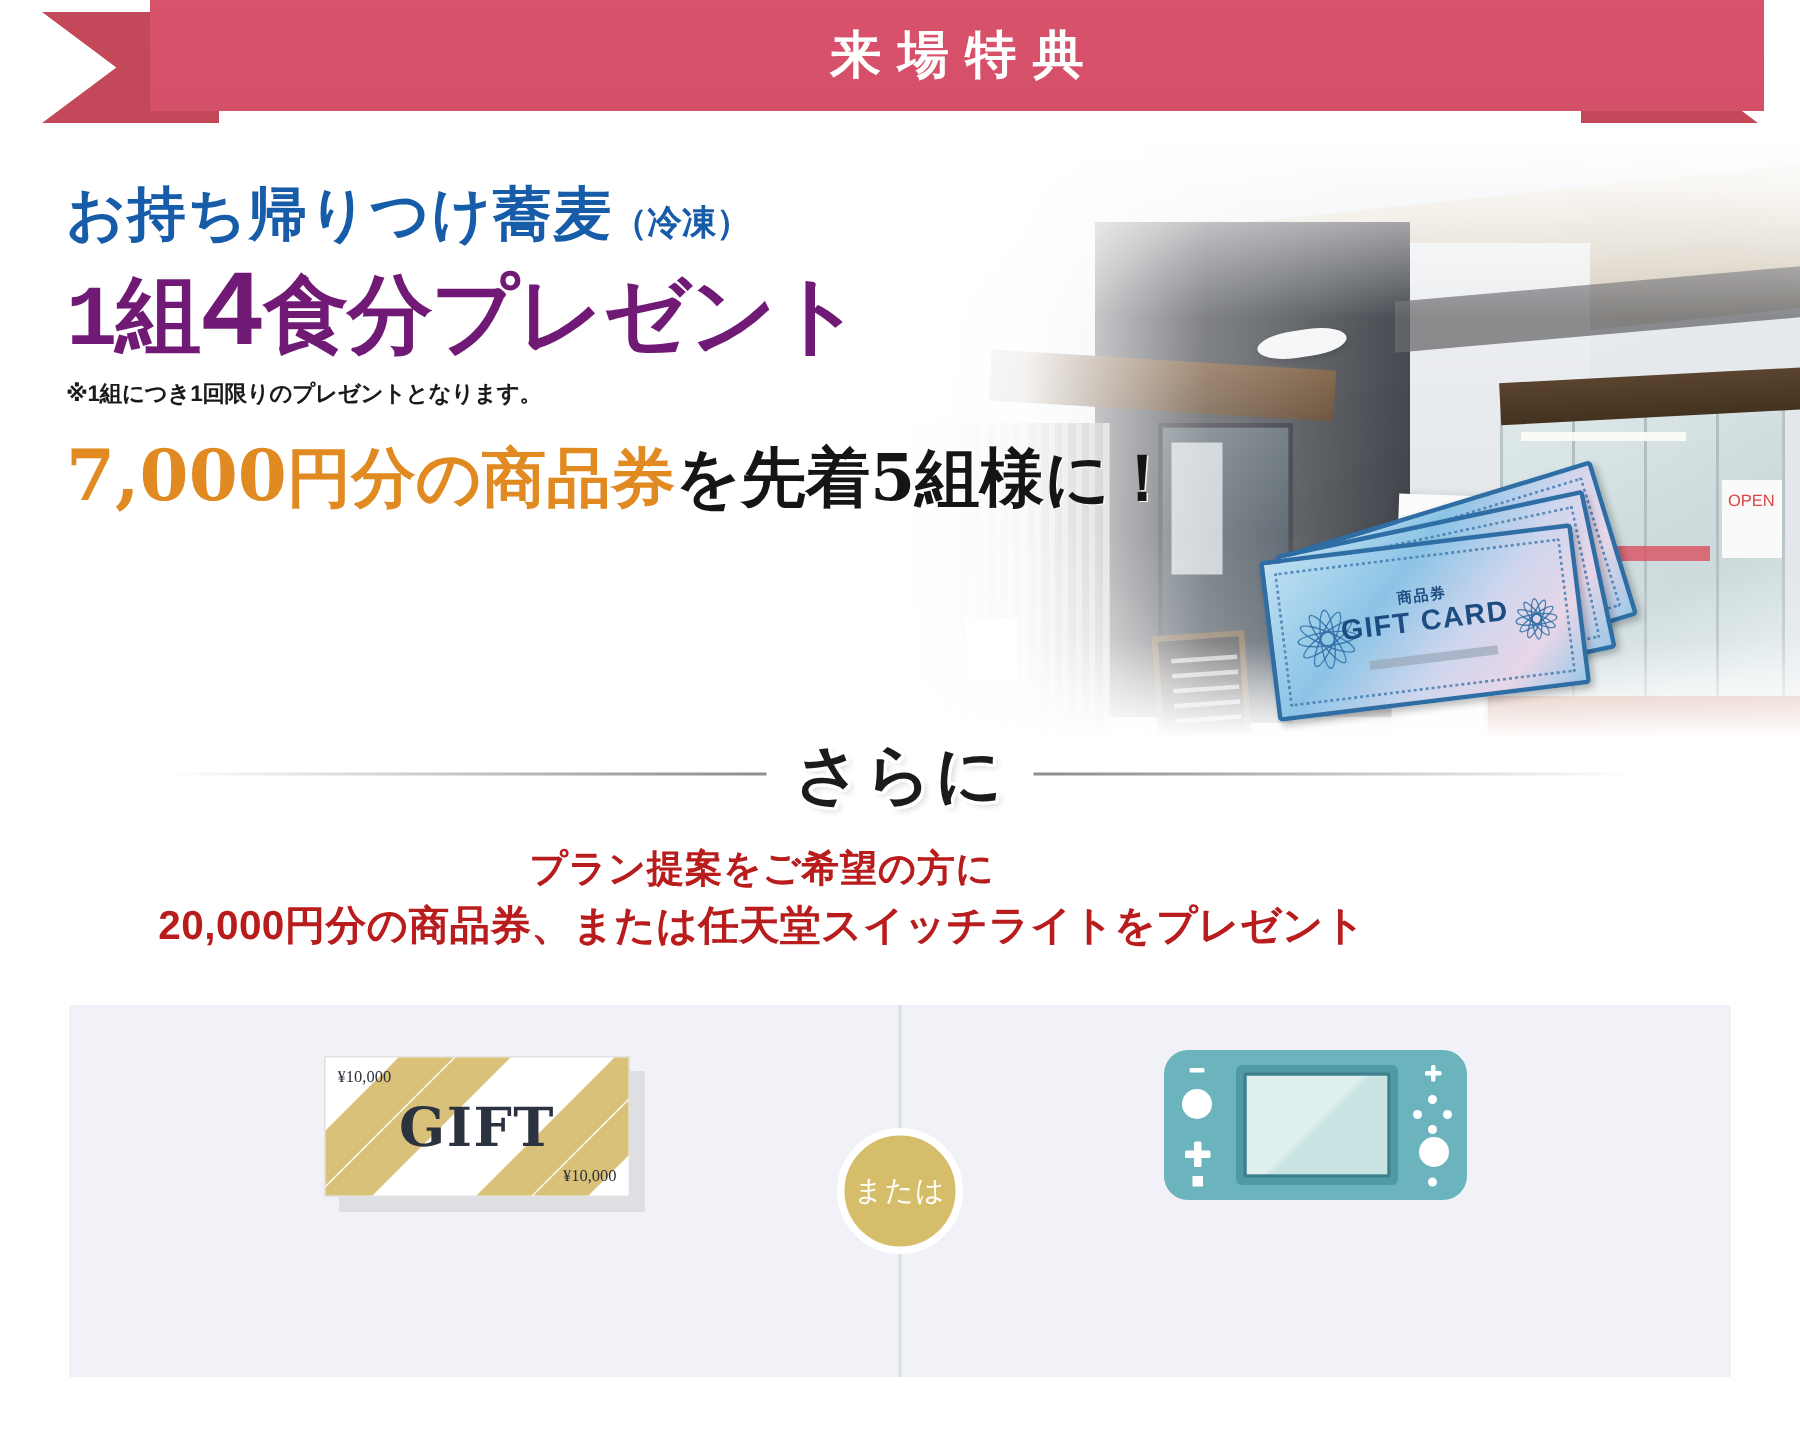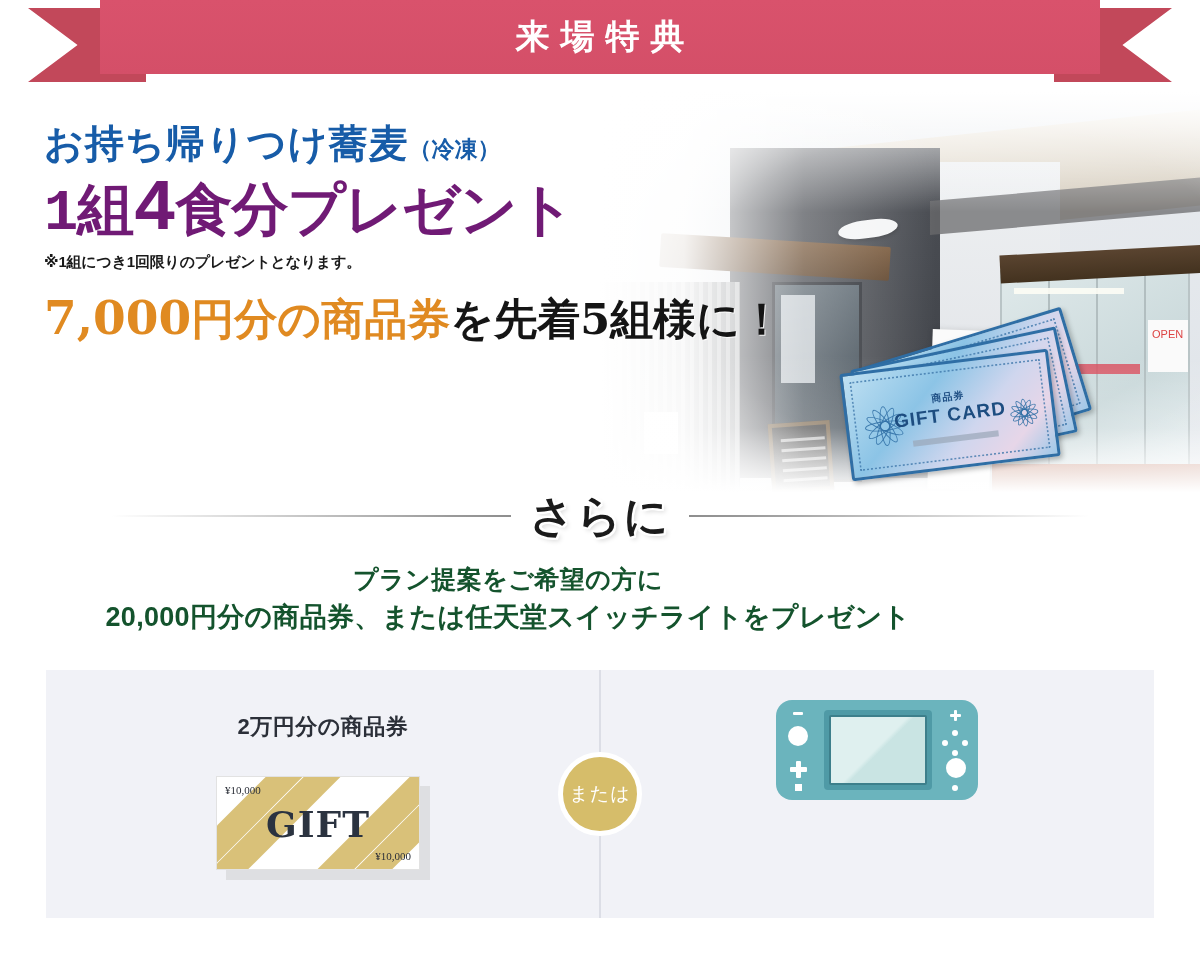--- a/index.html
+++ b/index.html
@@ -40,21 +40,21 @@
     position: absolute;
     top: 64px;
     width: 44px; height: 18px;
     background: #a334466;
   }
   .ribbon-notch.left  { left: 100px;  clip-path: polygon(0 0, 100% 0, 100% 100%); }
   .ribbon-notch.right { right: 100px; clip-path: polygon(0 0, 100% 0, 0 100%); }
   .ribbon-band {
     position: absolute;
     top: 0; left: 100px;
-    width: 1000px; height: 74px;
+    width: 1076px; height: 74px;
     background: #d9506a;
     background: linear-gradient(180deg, #d9526c 0%, #d44f68 100%);
     display: flex;
     align-items: center;
     justify-content: center;
   }
   .ribbon-title {
     color: #ffffff;
     font-size: 34px;
     font-weight: bold;
@@ -232,21 +232,21 @@
     text-shadow:
       2px 0 0 #fff, -2px 0 0 #fff, 0 2px 0 #fff, 0 -2px 0 #fff,
       2px 2px 0 #fff, -2px -2px 0 #fff, 2px -2px 0 #fff, -2px 2px 0 #fff,
       3px 3px 5px rgba(0,0,0,.18);
   }
 
   
   .plan-lead {
     position: absolute; left: 0; top: 562px; width: 995px;
     text-align: center;
-    color: #14532d;
+    color: #b91c1c;
     font-weight: bold;
     line-height: 1.42;
     padding-left: 21px;
   }
   .plan-lead .l1 { font-size: 25px; letter-spacing: .5px; }
   .plan-lead .l2 { font-size: 27px; letter-spacing: .3px; }
 
   
   .panel {
     position: absolute;
@@ -493,21 +493,20 @@
 
   <div class="plan-lead">
     <div class="l1">プラン提案をご希望の方に</div>
     <div class="l2">20,000円分の商品券、または任天堂スイッチライトをプレゼント</div>
   </div>
 
   <div class="panel">
     <div class="panel-divider"></div>
 
     <div class="panel-col">
-      <div class="col-title">2万円分の商品券</div>
       <div class="cert-wrap">
         <div class="cert-shadow"></div>
         <div class="cert">
           <div class="stripe s1"></div>
           <div class="stripe s2"></div>
           <div class="stripe s3"></div>
           <div class="stripe s4"></div>
           <div class="amt tl">¥10,000</div>
           <div class="word">GIFT</div>
           <div class="amt br">¥10,000</div>

